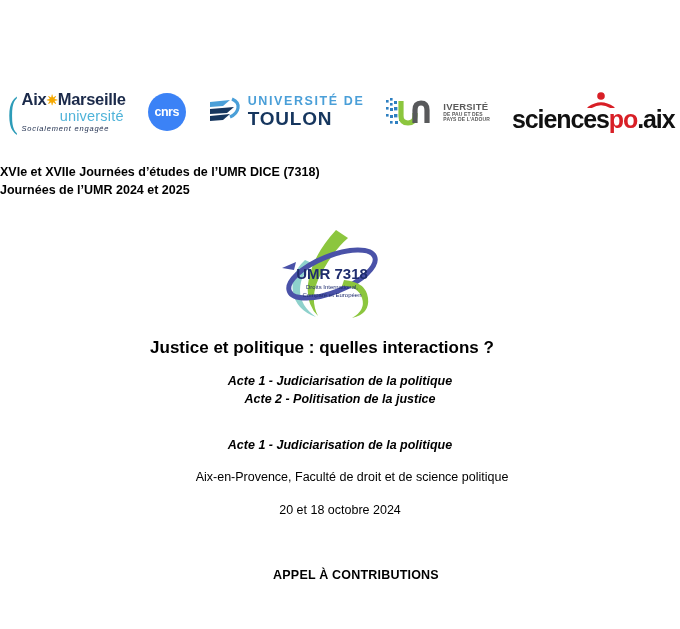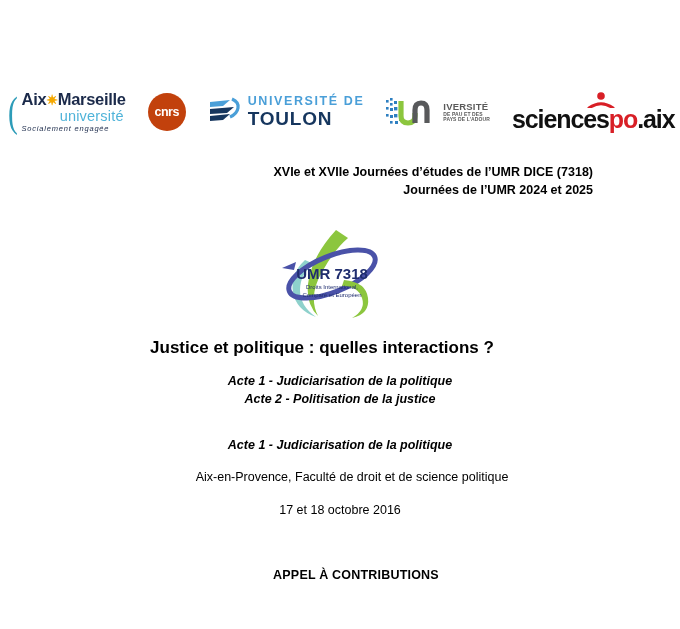--- a/index.html
+++ b/index.html
@@ -86,21 +86,21 @@
     font-style: italic;
     letter-spacing: 0.8px;
     margin-top: 2px;
   }
 
   
   .cnrs {
     width: 38px;
     height: 38px;
     border-radius: 50%;
-    background: #c2410c;
+    background: #3b82f6;
     display: flex;
     align-items: center;
     justify-content: center;
   }
   .cnrs span {
     color: #ffffff;
     font-size: 12.5px;
     font-weight: 700;
     letter-spacing: -0.5px;
   }
@@ -189,21 +189,21 @@
     width: 30px;
     height: 16px;
   }
 
   
   .title-block {
     position: absolute;
     top: 163px;
     left: 0;
     width: 593px;
-    text-align: right;
+    text-align: left;
     line-height: 18px;
   }
   .title-line {
     font-size: 12.5px;
     font-weight: 700;
     color: #000000;
   }
 
   .umr-logo-wrap {
     position: absolute;
@@ -391,17 +391,17 @@
 
   <div class="actes">
     <div class="acte-line">Acte 1 - Judiciarisation de la politique</div>
     <div class="acte-line">Acte 2 - Politisation de la justice</div>
   </div>
 
   <div class="acte-main">Acte 1 - Judiciarisation de la politique</div>
 
   <div class="venue">Aix-en-Provence, Faculté de droit et de science politique</div>
 
-  <div class="dates">17 et 18 octobre 2016</div>
+  <div class="dates">20 et 18 octobre 2024</div>
 
   <div class="call">APPEL À CONTRIBUTIONS</div>
 
 </div>
 
 </body></html>

